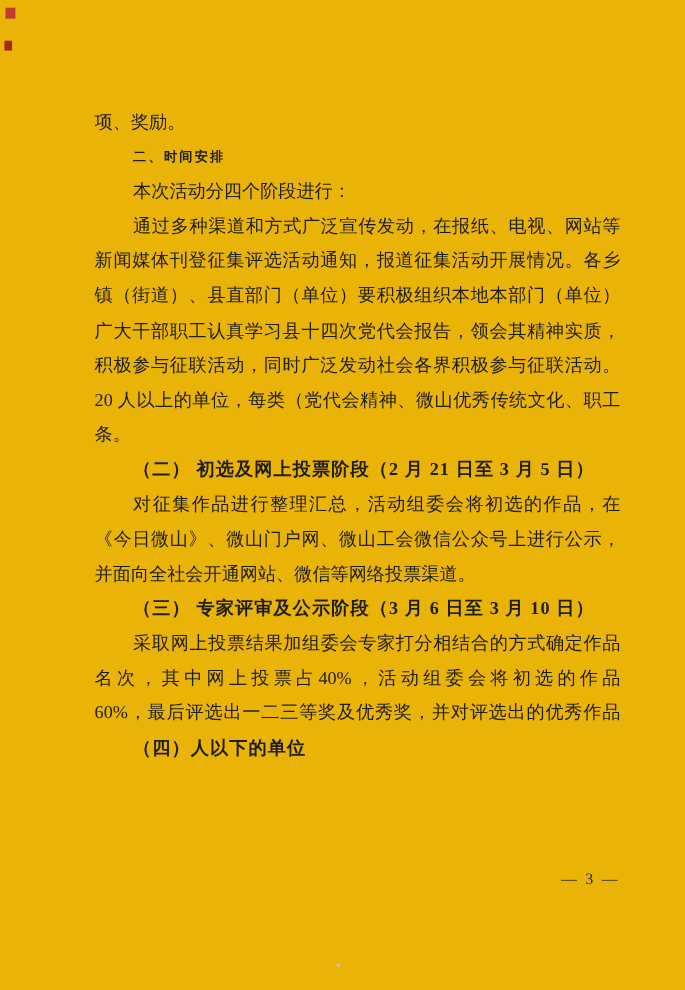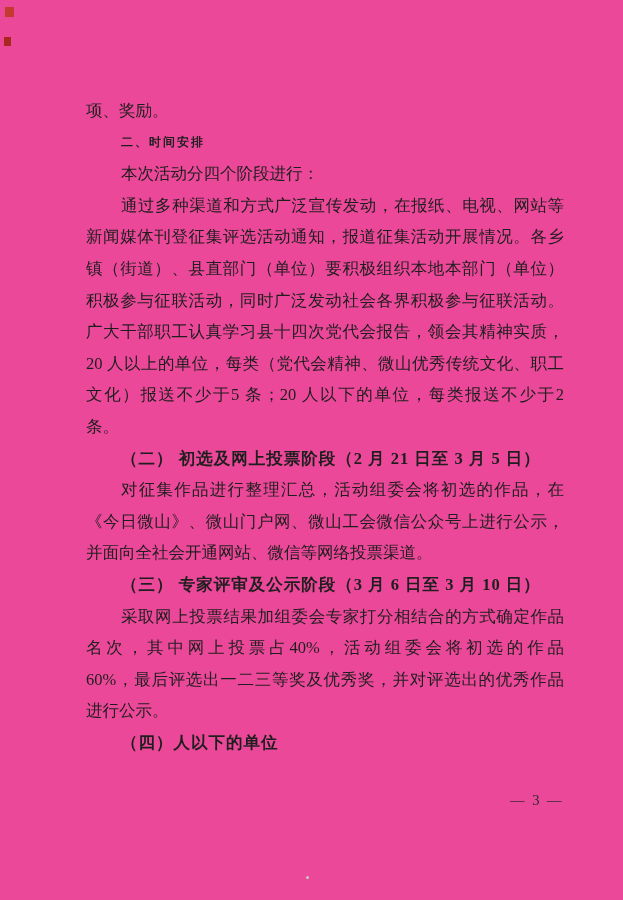--- a/index.html
+++ b/index.html
@@ -1,20 +1,20 @@
 <!DOCTYPE html>
 <html><head>
 <meta charset="utf-8">
 <style>
   html, body { margin: 0; padding: 0; background: #ffffff; }
   .page {
     position: relative;
     width: 623px;
     height: 900px;
-    background: #ec4899;
+    background: #eab308;
     overflow: hidden;
     font-family: "Liberation Serif", "DejaVu Serif", serif;
     color: #1e1e1e;
   }
   .doc {
     position: absolute;
     left: 86px;
     top: 95px;
     width: 478px;
     font-size: 16.5px;
@@ -59,34 +59,32 @@
   <span class="red-mark m1" style="background: rgb(194, 59, 46);"></span>
   <span class="red-mark m2" style="background: rgb(168, 40, 30);"></span>
 
   <div class="doc">
       <div class="line">项、奖励。</div>
       <div class="line h1 indent">二、时间安排</div>
       <div class="line indent">本次活动分四个阶段进行：</div>
       <div class="line indent justify">通过多种渠道和方式广泛宣传发动，在报纸、电视、网站等</div>
       <div class="line justify">新闻媒体刊登征集评选活动通知，报道征集活动开展情况。各乡</div>
       <div class="line justify">镇（街道）、县直部门（单位）要积极组织本地本部门（单位）</div>
+      <div class="line justify">广大干部职工认真学习县十四次党代会报告，领会其精神实质，</div>
       <div class="line justify">积极参与征联活动，同时广泛发动社会各界积极参与征联活动。</div>
-      <div class="line justify">广大干部职工认真学习县十四次党代会报告，领会其精神实质，</div>
       <div class="line justify">20 人以上的单位，每类（党代会精神、微山优秀传统文化、职工</div>
-      <div class="line justify">文化）报送不少于5 条；20 人以下的单位，每类报送不少于2</div>
       <div class="line">条。</div>
       <div class="line h2 indent">（二） 初选及网上投票阶段（2 月 21 日至 3 月 5 日）</div>
       <div class="line indent justify">对征集作品进行整理汇总，活动组委会将初选的作品，在</div>
       <div class="line justify">《今日微山》、微山门户网、微山工会微信公众号上进行公示，</div>
       <div class="line">并面向全社会开通网站、微信等网络投票渠道。</div>
       <div class="line h2 indent">（三） 专家评审及公示阶段（3 月 6 日至 3 月 10 日）</div>
       <div class="line indent justify">采取网上投票结果加组委会专家打分相结合的方式确定作品</div>
       <div class="line justify">名次，其中网上投票占40%，活动组委会将初选的作品</div>
       <div class="line justify">60%，最后评选出一二三等奖及优秀奖，并对评选出的优秀作品</div>
-      <div class="line">进行公示。</div>
       <div class="line h2 indent">（四）人以下的单位</div>
     </div>
 
   <div class="page-number">— 3 —</div>
 
   <span class="speck"></span>
 
 </div>
 
 </body></html>

